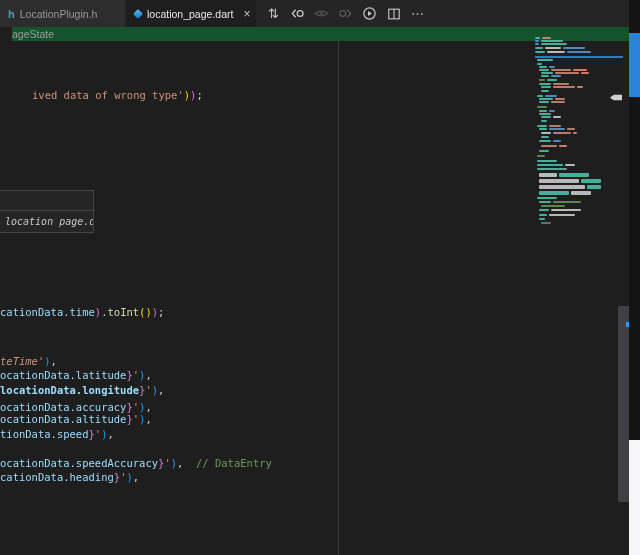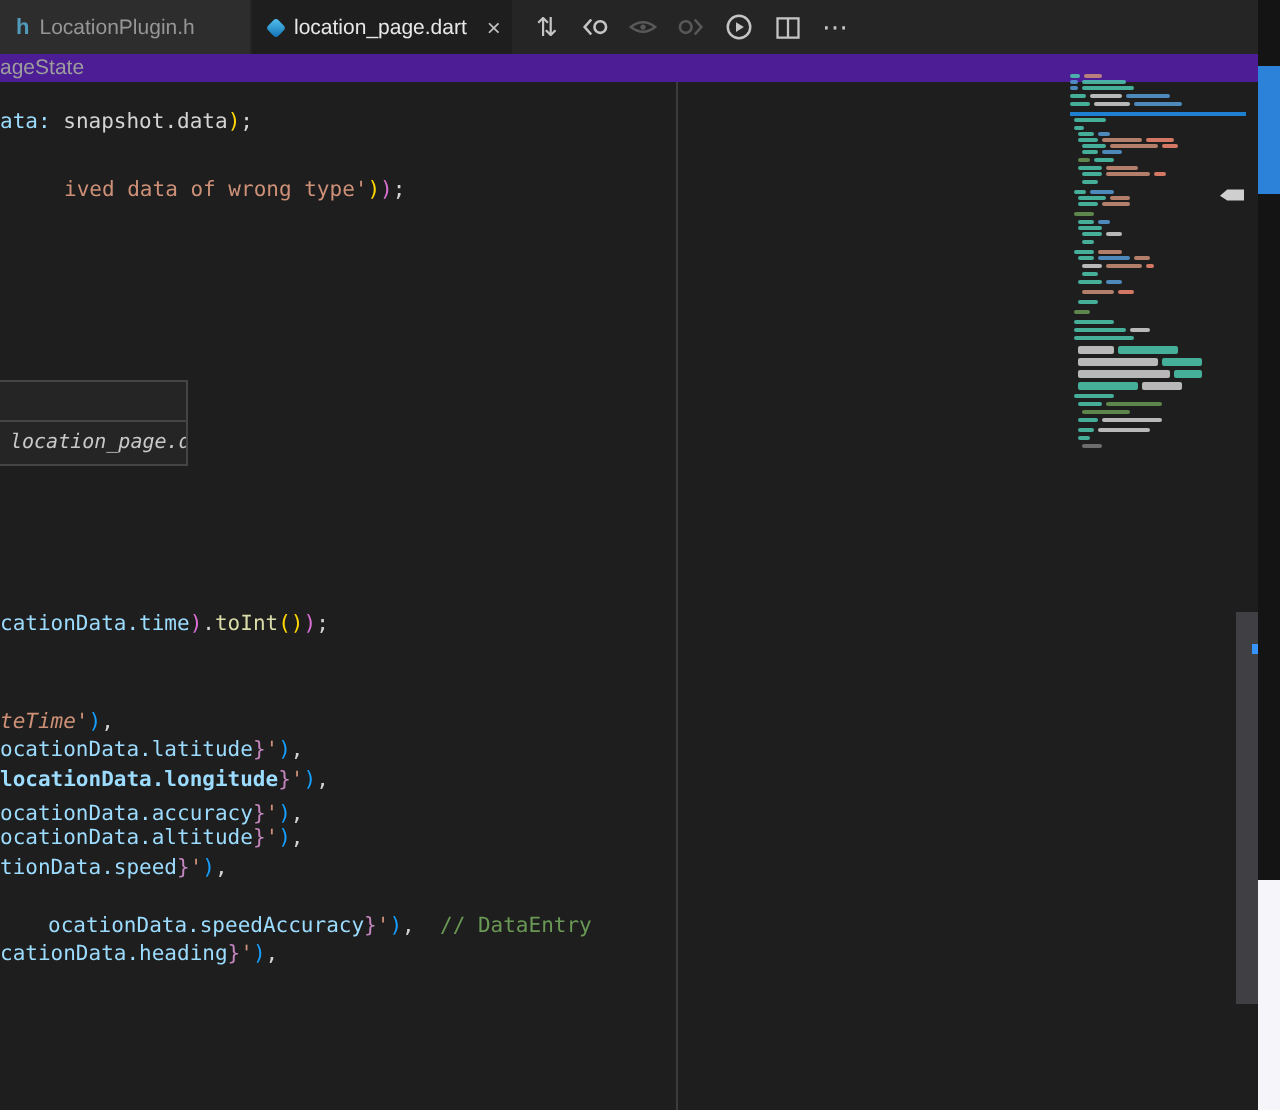--- a/index.html
+++ b/index.html
@@ -15,21 +15,21 @@
   .tab .close{margin-left:5px;color:#c0c0c0;font-size:12px;line-height:12px;}
   .dart-icon{flex:none;width:8px;height:8px;border-radius:2px;
              background:linear-gradient(135deg,#55c3f0,#0f6fb4);transform:rotate(45deg) scale(.9);}
   .h-icon{flex:none;color:#519aba;font-weight:bold;font-size:11px;}
   .actions{display:flex;align-items:center;gap:7px;margin-left:8px;color:#c5c5c5;}
   .act{width:17px;height:17px;display:flex;align-items:center;justify-content:center;
        font-size:13px;cursor:pointer;}
   .act.dim{color:#585858;}
   .act svg{display:block;}
   
-  .crumbbar{position:absolute;left:0;top:27px;width:629px;height:14px;background:#4c1d95;
+  .crumbbar{position:absolute;left:12px;top:27px;width:629px;height:14px;background:#14532d;
             color:#9d9d9d;font-size:10.5px;line-height:14px;}
   
   #code-layer{position:absolute;left:0;top:0;width:535px;height:555px;}
   .code-line{position:absolute;left:0;white-space:pre;
              font-family:"DejaVu Sans Mono",monospace;font-size:10.5px;line-height:13px;}
   .ruler{position:absolute;left:338px;top:41px;width:1px;height:514px;background:#3c3c3c;}
   
   .tooltip{position:absolute;left:-1px;top:190px;width:95px;height:43px;background:#252526;
            border:1px solid #454545;box-sizing:border-box;}
   .tooltip-top{height:19px;border-bottom:1px solid #454545;}
@@ -99,30 +99,29 @@
       </span>
       <span class="act">⋯</span>
     </div>
   </div>
 
   <div class="crumbbar">
     <span>ageState</span>
   </div>
 
   <div id="code-layer">
-      <div class="code-line" style="top: 55px;"><span style="color: rgb(156, 220, 254);">ata:</span><span style="color: rgb(212, 212, 212);"> snapshot.data</span><span style="color: rgb(255, 215, 0);">)</span><span style="color: rgb(212, 212, 212);">;</span></div>
       <div class="code-line" style="top: 89px;"><span style="color: rgb(206, 145, 120); margin-left: 32px;">ived data of wrong type'</span><span style="color: rgb(255, 215, 0);">)</span><span style="color: rgb(218, 112, 214);">)</span><span style="color: rgb(212, 212, 212);">;</span></div>
       <div class="code-line" style="top: 306px;"><span style="color: rgb(156, 220, 254);">cationData.time</span><span style="color: rgb(218, 112, 214);">)</span><span style="color: rgb(212, 212, 212);">.</span><span style="color: rgb(220, 220, 170);">toInt</span><span style="color: rgb(255, 215, 0);">()</span><span style="color: rgb(218, 112, 214);">)</span><span style="color: rgb(212, 212, 212);">;</span></div>
       <div class="code-line" style="top: 355px;"><span style="color: rgb(206, 145, 120); font-style: italic;">teTime'</span><span style="color: rgb(23, 159, 255);">)</span><span style="color: rgb(212, 212, 212);">,</span></div>
       <div class="code-line" style="top: 369px;"><span style="color: rgb(156, 220, 254);">ocationData.latitude</span><span style="color: rgb(197, 134, 192);">}</span><span style="color: rgb(206, 145, 120);">'</span><span style="color: rgb(23, 159, 255);">)</span><span style="color: rgb(212, 212, 212);">,</span></div>
       <div class="code-line" style="top: 384px;"><span style="color: rgb(156, 220, 254); font-weight: bold;">locationData.longitude</span><span style="color: rgb(197, 134, 192);">}</span><span style="color: rgb(206, 145, 120);">'</span><span style="color: rgb(23, 159, 255);">)</span><span style="color: rgb(212, 212, 212);">,</span></div>
       <div class="code-line" style="top: 401px;"><span style="color: rgb(156, 220, 254);">ocationData.accuracy</span><span style="color: rgb(197, 134, 192);">}</span><span style="color: rgb(206, 145, 120);">'</span><span style="color: rgb(23, 159, 255);">)</span><span style="color: rgb(212, 212, 212);">,</span></div>
       <div class="code-line" style="top: 413px;"><span style="color: rgb(156, 220, 254);">ocationData.altitude</span><span style="color: rgb(197, 134, 192);">}</span><span style="color: rgb(206, 145, 120);">'</span><span style="color: rgb(23, 159, 255);">)</span><span style="color: rgb(212, 212, 212);">,</span></div>
       <div class="code-line" style="top: 428px;"><span style="color: rgb(156, 220, 254);">tionData.speed</span><span style="color: rgb(197, 134, 192);">}</span><span style="color: rgb(206, 145, 120);">'</span><span style="color: rgb(23, 159, 255);">)</span><span style="color: rgb(212, 212, 212);">,</span></div>
-      <div class="code-line" style="top: 457px; margin-left: 24px;"><span style="color: rgb(156, 220, 254);">ocationData.speedAccuracy</span><span style="color: rgb(197, 134, 192);">}</span><span style="color: rgb(206, 145, 120);">'</span><span style="color: rgb(23, 159, 255);">)</span><span style="color: rgb(212, 212, 212);">,</span><span style="color: rgb(106, 153, 85);">  // DataEntry</span></div>
+      <div class="code-line" style="top: 457px;"><span style="color: rgb(156, 220, 254);">ocationData.speedAccuracy</span><span style="color: rgb(197, 134, 192);">}</span><span style="color: rgb(206, 145, 120);">'</span><span style="color: rgb(23, 159, 255);">)</span><span style="color: rgb(212, 212, 212);">,</span><span style="color: rgb(106, 153, 85);">  // DataEntry</span></div>
       <div class="code-line" style="top: 471px;"><span style="color: rgb(156, 220, 254);">cationData.heading</span><span style="color: rgb(197, 134, 192);">}</span><span style="color: rgb(206, 145, 120);">'</span><span style="color: rgb(23, 159, 255);">)</span><span style="color: rgb(212, 212, 212);">,</span></div>
     </div>
   <div class="ruler"></div>
 
   <div class="tooltip">
     <div class="tooltip-top"></div>
     <div class="tooltip-bottom">location_page.dart</div>
   </div>
 
   <div id="minimap">

